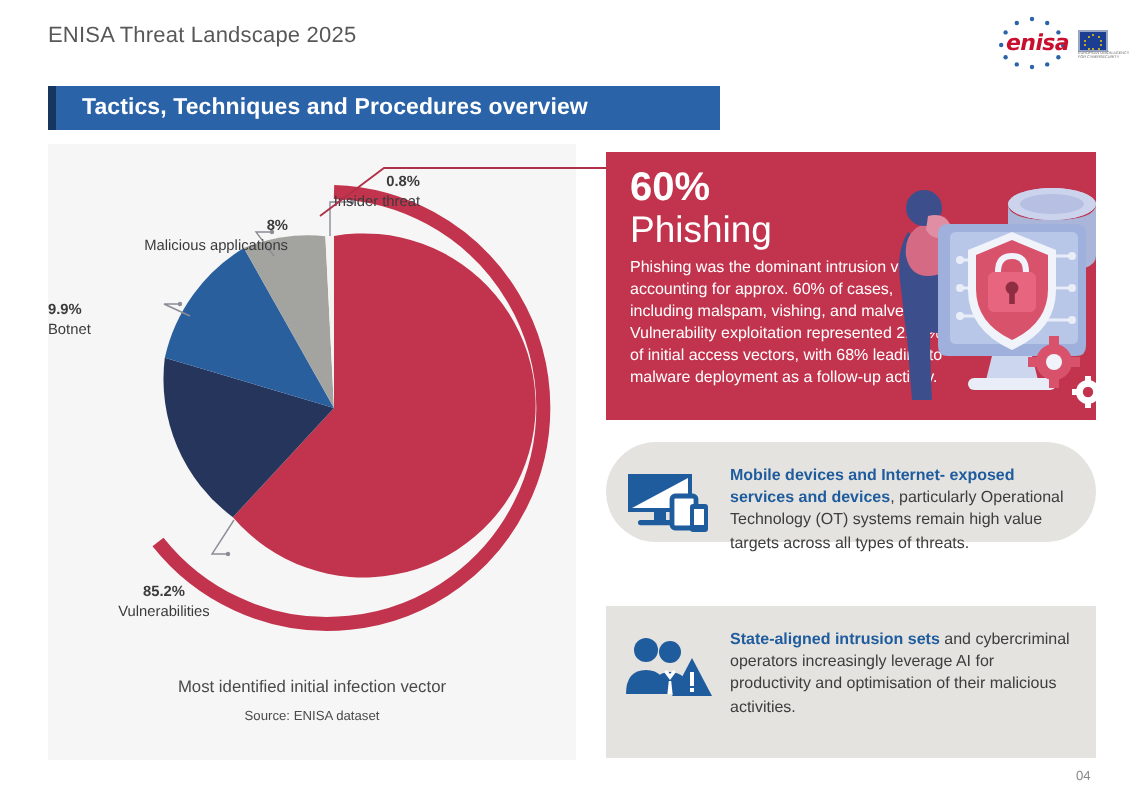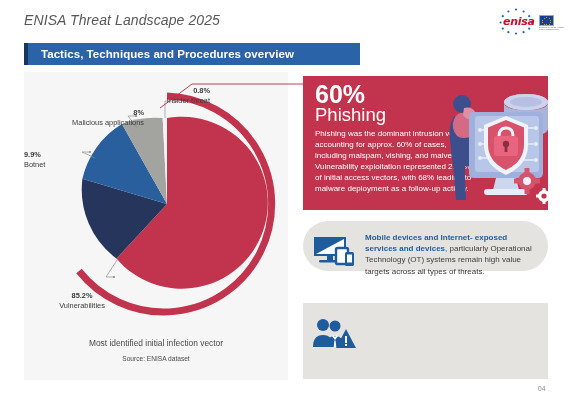--- a/index.html
+++ b/index.html
@@ -21,25 +21,24 @@
     width: 572px;
     height: 403px;
     background: #ffffff;
   }
 
   
   .doc-title {
     position: absolute;
     left: 24px;
     top: 12px;
-    font-size: 14px;
+    font-size: 11px;
     letter-spacing: 0.1px;
     color: #58585a;
     white-space: nowrap;
-    font-style: italic;
   }
   .logo-block {
     position: absolute;
     left: 492px;
     top: 6px;
     width: 72px;
     height: 30px;
   }
   .logo-stars {
     position: absolute;
@@ -158,21 +157,21 @@
     top: 76px;
     width: 245px;
     height: 134px;
     background: #c2334d;
     overflow: hidden;
   }
   .red-stat {
     position: absolute;
     left: 12px;
     top: 8px;
-    font-size: 25px;
+    font-size: 20px;
     font-weight: bold;
     color: #ffffff;
     line-height: 21px;
   }
   .red-stat-sub {
     position: absolute;
     left: 12px;
     top: 28px;
     font-size: 18.5px;
     color: #ffffff;
@@ -434,17 +433,20 @@
         <path d="M1 30 q0 -12 10 -12 q10 0 10 12 z" fill="#1f5c9e"></path>
         <circle cx="23" cy="9" r="5.5" fill="#1f5c9e"></circle>
         <path d="M14 30 q0 -11 9 -11 q9 0 9 11 z" fill="#1f5c9e"></path>
         <path d="M20 19 l3 4 l3 -4 l-1.4 -1 l-1.6 2 l-1.6 -2 z" fill="#ffffff"></path>
         <path d="M22.4 23.5 h1.2 l0.7 6.5 h-2.6 z" fill="#ffffff"></path>
         <path d="M34 12 L44 31 L24 31 z" fill="#1f5c9e"></path>
         <rect x="33" y="19" width="2" height="7" fill="#ffffff"></rect>
         <rect x="33" y="27" width="2" height="2" fill="#ffffff"></rect>
       </svg>
     </div>
+    <div class="card-text">
+      <span class="hl">State-aligned intrusion sets</span><span> and cybercriminal operators increasingly leverage AI for productivity and optimisation of their malicious activities.</span>
+    </div>
   </div>
 
   <div class="page-num">04</div>
 
 </div>
 
 </body></html>

